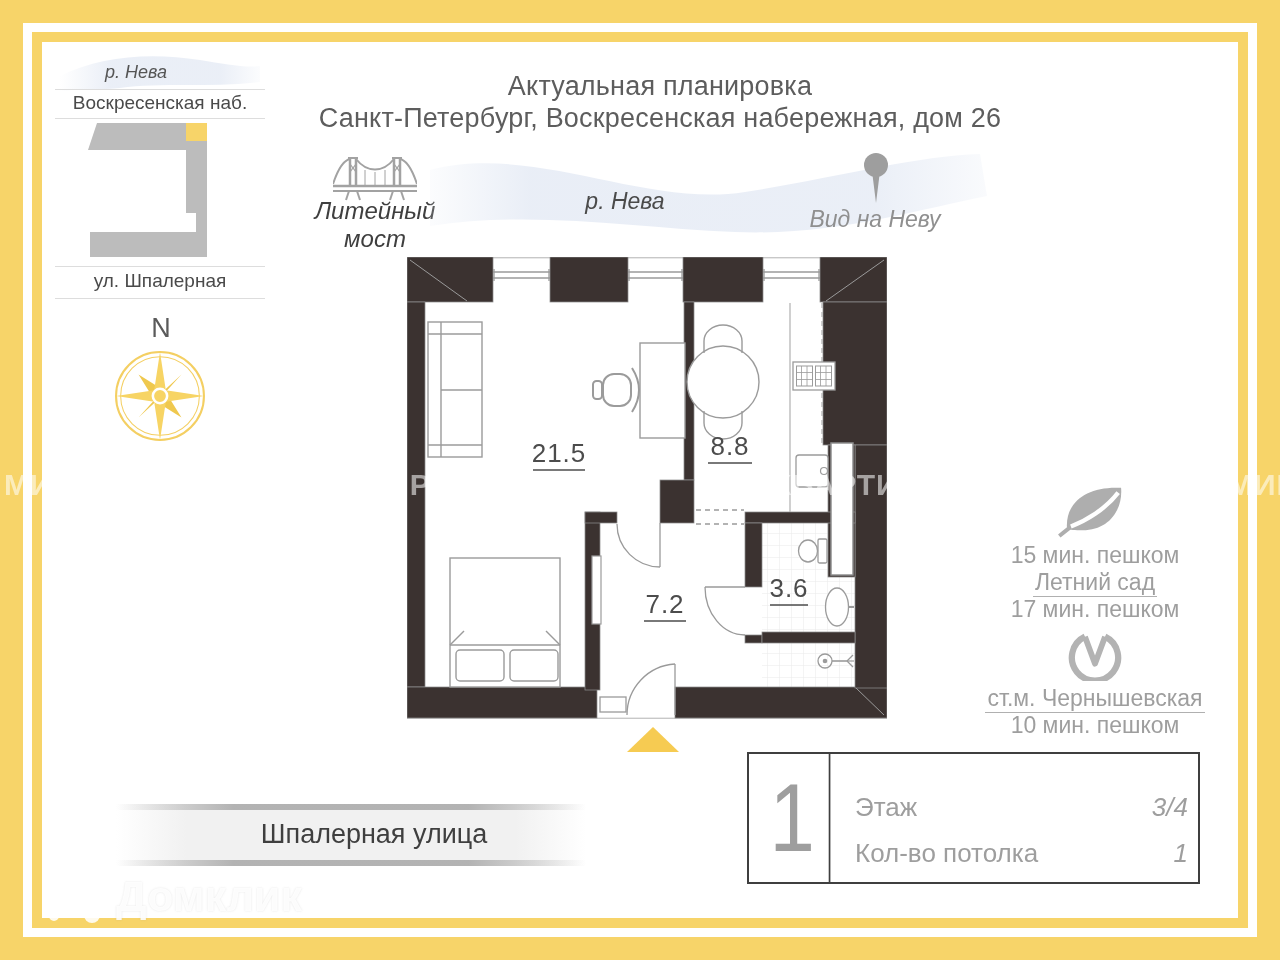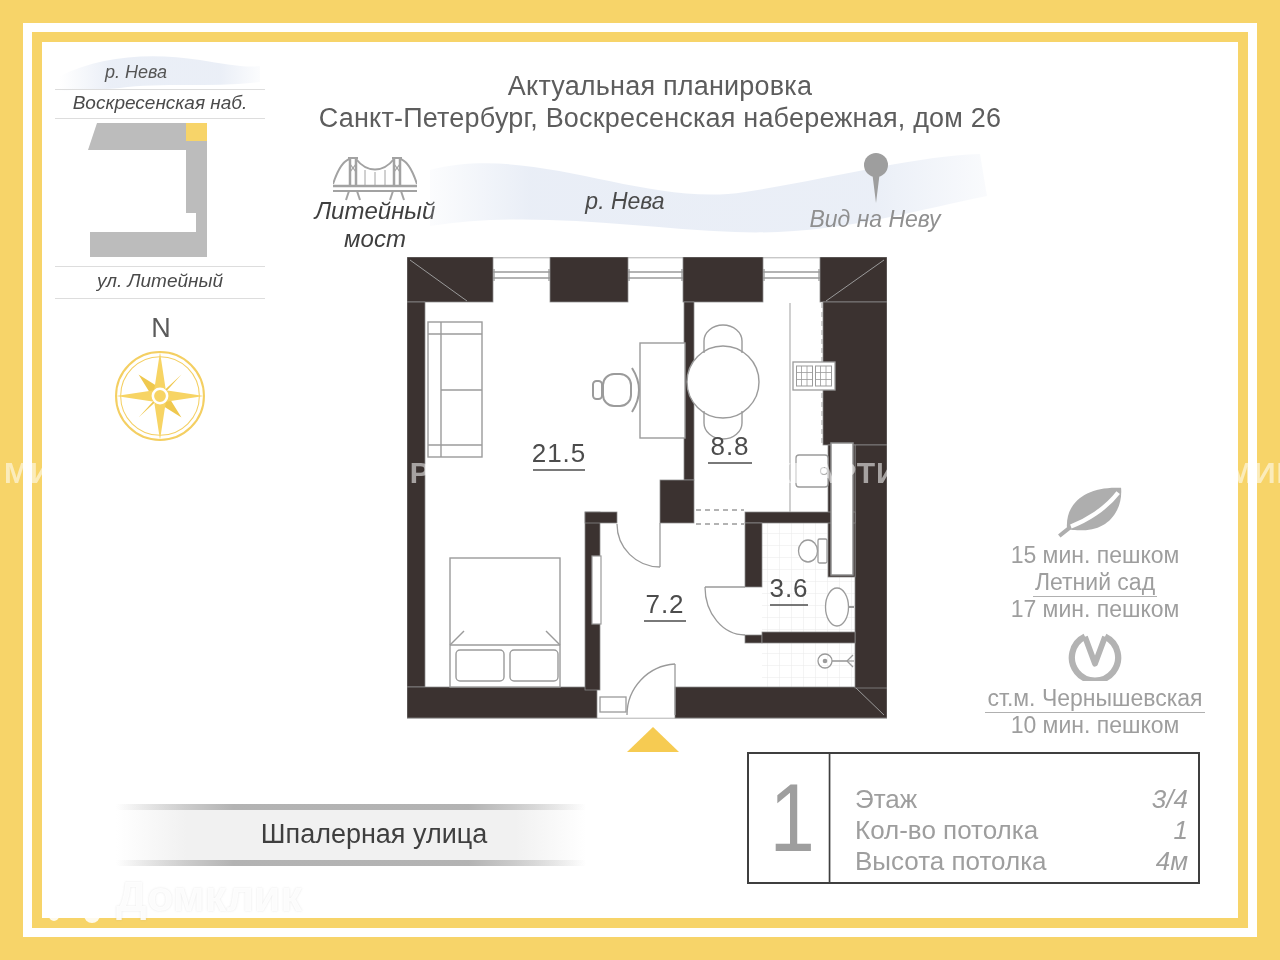--- a/index.html
+++ b/index.html
@@ -6,21 +6,21 @@
     font-family:"Liberation Sans",sans-serif;background:#F7D469;position:relative;}
   .abs{position:absolute;}
   
   .frame-white{position:absolute;inset:23px;background:#fff;}
   .frame-inner{position:absolute;inset:32px;border:10px solid #F7D469;background:#fff;}
   
   .title{left:260px;top:70px;width:800px;text-align:center;color:#5d5d5d;
     font-size:27px;line-height:32px;letter-spacing:.2px;}
   
   .mm-line{height:1px;background:#ddd;}
-  .mm-label{color:#4a4a4a;font-size:19px;text-align:center;font-style:italic;}
+  .mm-label{color:#4a4a4a;font-size:19px;text-align:center;}
   .mm-river-label{color:#555;font-size:18px;font-style:italic;}
   
   .bridge-label{color:#3f3f3f;font-size:24px;font-style:italic;text-align:center;line-height:28px;}
   .river-big-label{color:#4a4a4a;font-size:23px;font-style:italic;text-align:center;}
   .view-label{color:#8f8f8f;font-size:23px;font-style:italic;text-align:center;}
   .north{color:#5a5a5a;font-size:27px;text-align:center;}
   
   .nearby{left:940px;top:482px;width:310px;text-align:center;color:#9e9e9e;}
   .nearby .nm{font-size:23px;line-height:27px;}
   .nearby .nm span{border-bottom:1.5px solid #b0b0b0;padding:0 2px 1px;}
@@ -40,21 +40,21 @@
   .info{left:747px;top:752px;width:453px;height:132px;border:2.5px solid #3f3f3f;
     display:flex;background:#fff;box-sizing:border-box;}
   .info .num{width:86px;border-right:2.5px solid #3f3f3f;display:flex;
     align-items:center;justify-content:center;color:#9e9e9e;font-size:96px;
     transform:scaleX(.85);}
   .info .rows{flex:1;display:flex;flex-direction:column;justify-content:space-around;
     padding:6px 10px 6px 18px;margin-top:24px;}
   .info .row{display:flex;justify-content:space-between;color:#9e9e9e;font-size:26px;}
   .info .row .val{width:84px;text-align:right;font-style:italic;}
   
-  .wm{top:456px;font-size:30px;font-weight:bold;letter-spacing:1px;
+  .wm{top:468px;font-size:30px;font-weight:bold;letter-spacing:1px;
     color:rgba(255,255,255,.55);white-space:nowrap;z-index:40;}
   .brand{left:42px;top:864px;display:flex;align-items:center;z-index:50;
     color:rgba(255,255,255,.88);font-size:43px;font-weight:bold;
     text-shadow:0 0 2px rgba(150,150,150,.25);}
 </style>
 </head>
 <body>
 
 <div class="frame-white"></div>
 <div class="frame-inner"></div>
@@ -80,21 +80,21 @@
 <div class="abs mm-label" style="left:55px;top:92px;width:210px;">Воскресенская наб.</div>
 <div class="abs mm-line" style="left:55px;top:118px;width:210px;"></div>
 <svg class="abs" style="left:85px;top:120px;" width="125" height="140">
   <polygon points="12,3 101,3 101,30 3,30" fill="#bcbcbc"></polygon>
   <rect x="101" y="21" width="21" height="116" fill="#bcbcbc"></rect>
   <rect x="5" y="112" width="117" height="25" fill="#bcbcbc"></rect>
   <rect x="98" y="93" width="13" height="19" fill="#ffffff"></rect>
   <rect x="101" y="3" width="21" height="18" fill="#F7D469"></rect>
 </svg>
 <div class="abs mm-line" style="left:55px;top:266px;width:210px;"></div>
-<div class="abs mm-label" style="left:55px;top:270px;width:210px;">ул. Литейный</div>
+<div class="abs mm-label" style="left:55px;top:270px;width:210px;">ул. Шпалерная</div>
 <div class="abs mm-line" style="left:55px;top:298px;width:210px;"></div>
 
 <svg class="abs" style="left:333px;top:150px;" width="84" height="52">
   <g stroke="#a2a2a2" fill="none">
     <line x1="0" y1="36" x2="84" y2="36" stroke-width="2.5"></line>
     <line x1="0" y1="41" x2="84" y2="41" stroke-width="2"></line>
     <path d="M0,34 C6,16 12,10 17,9" stroke-width="2"></path>
     <path d="M23,9 C34,23 50,23 61,9" stroke-width="2"></path>
     <path d="M67,9 C72,10 78,16 84,34" stroke-width="2"></path>
     <line x1="17" y1="7" x2="17" y2="36" stroke-width="2.5"></line>
@@ -324,24 +324,20 @@
   <div class="num">1</div>
   <div class="rows">
     <div class="row">
       <span>Этаж</span>
       <span class="val">3/4</span>
     </div>
     <div class="row">
       <span>Кол-во потолка</span>
       <span class="val">1</span>
     </div>
-    <div class="row">
-      <span>Высота потолка</span>
-      <span class="val">4м</span>
-    </div>
   </div>
 </div>
 
 <span class="abs wm" style="left:4px;">МИР</span>
 <span class="abs wm" style="left:284px;">КВАРТИР</span>
 <span class="abs wm" style="left:773px;">КВАРТИР</span>
 <span class="abs wm" style="left:1228px;">МИР</span>
 
 <div class="abs brand">
   <svg width="64" height="64" viewBox="0 0 64 64" style="margin-right:10px;">

